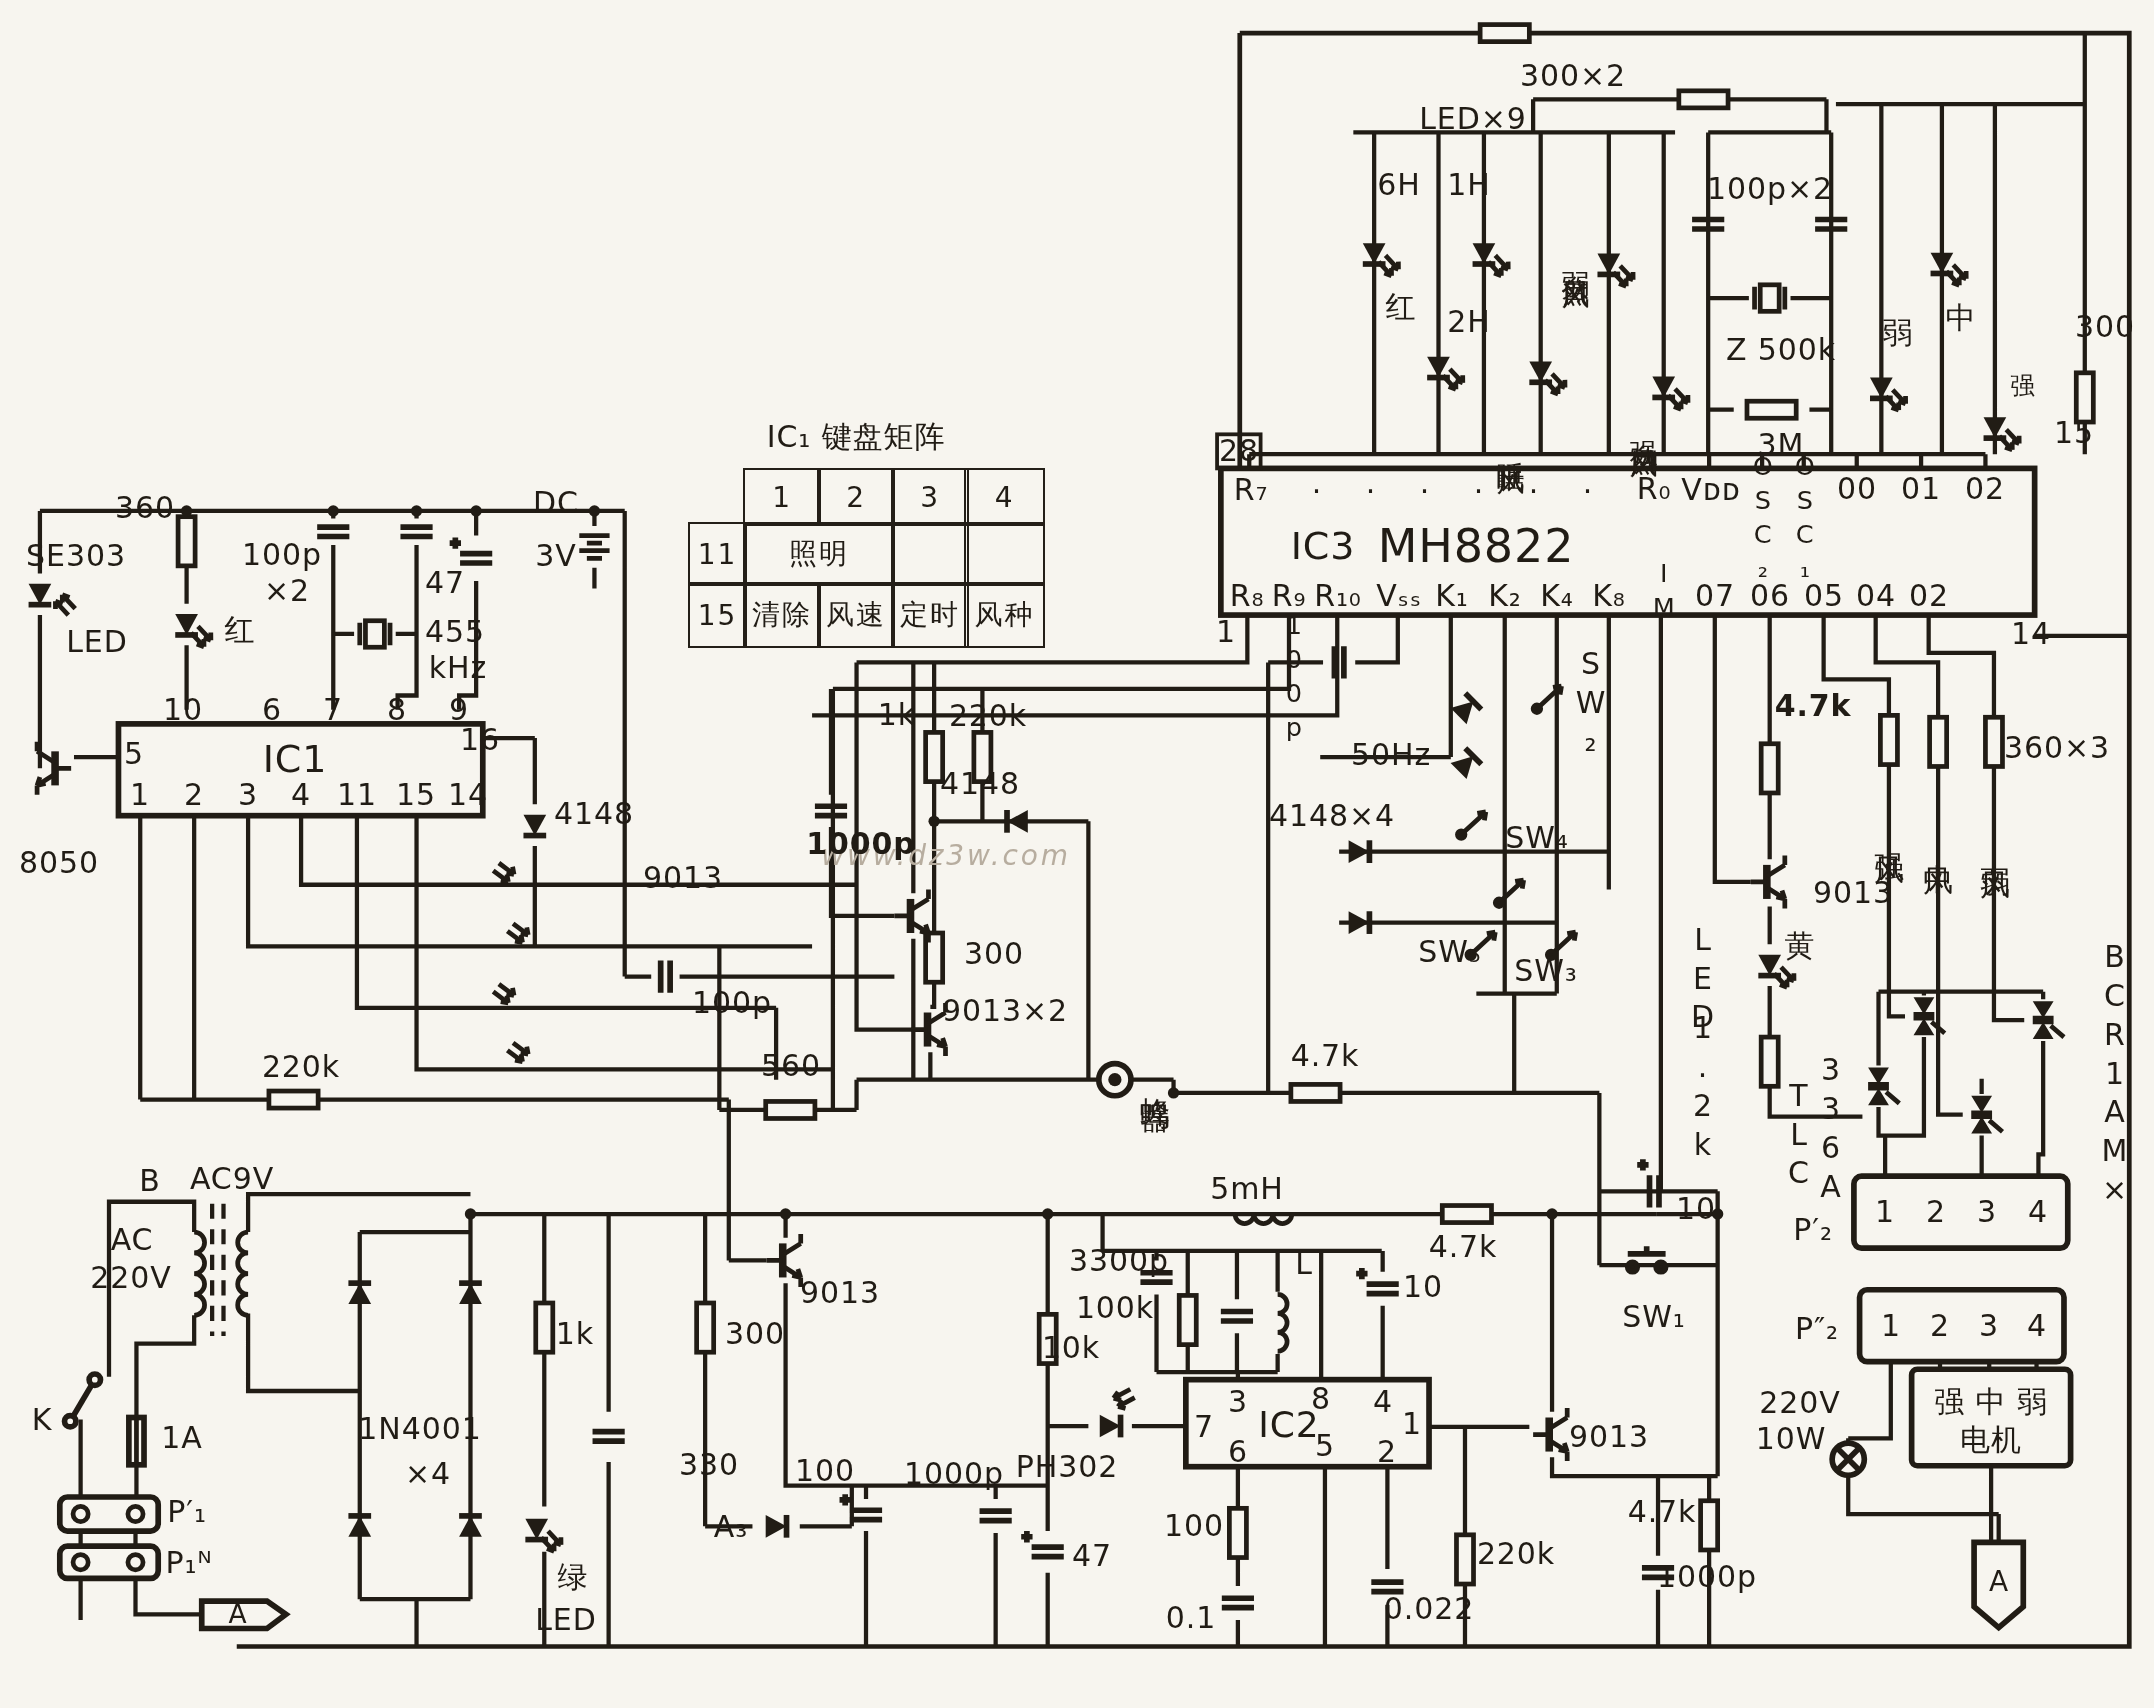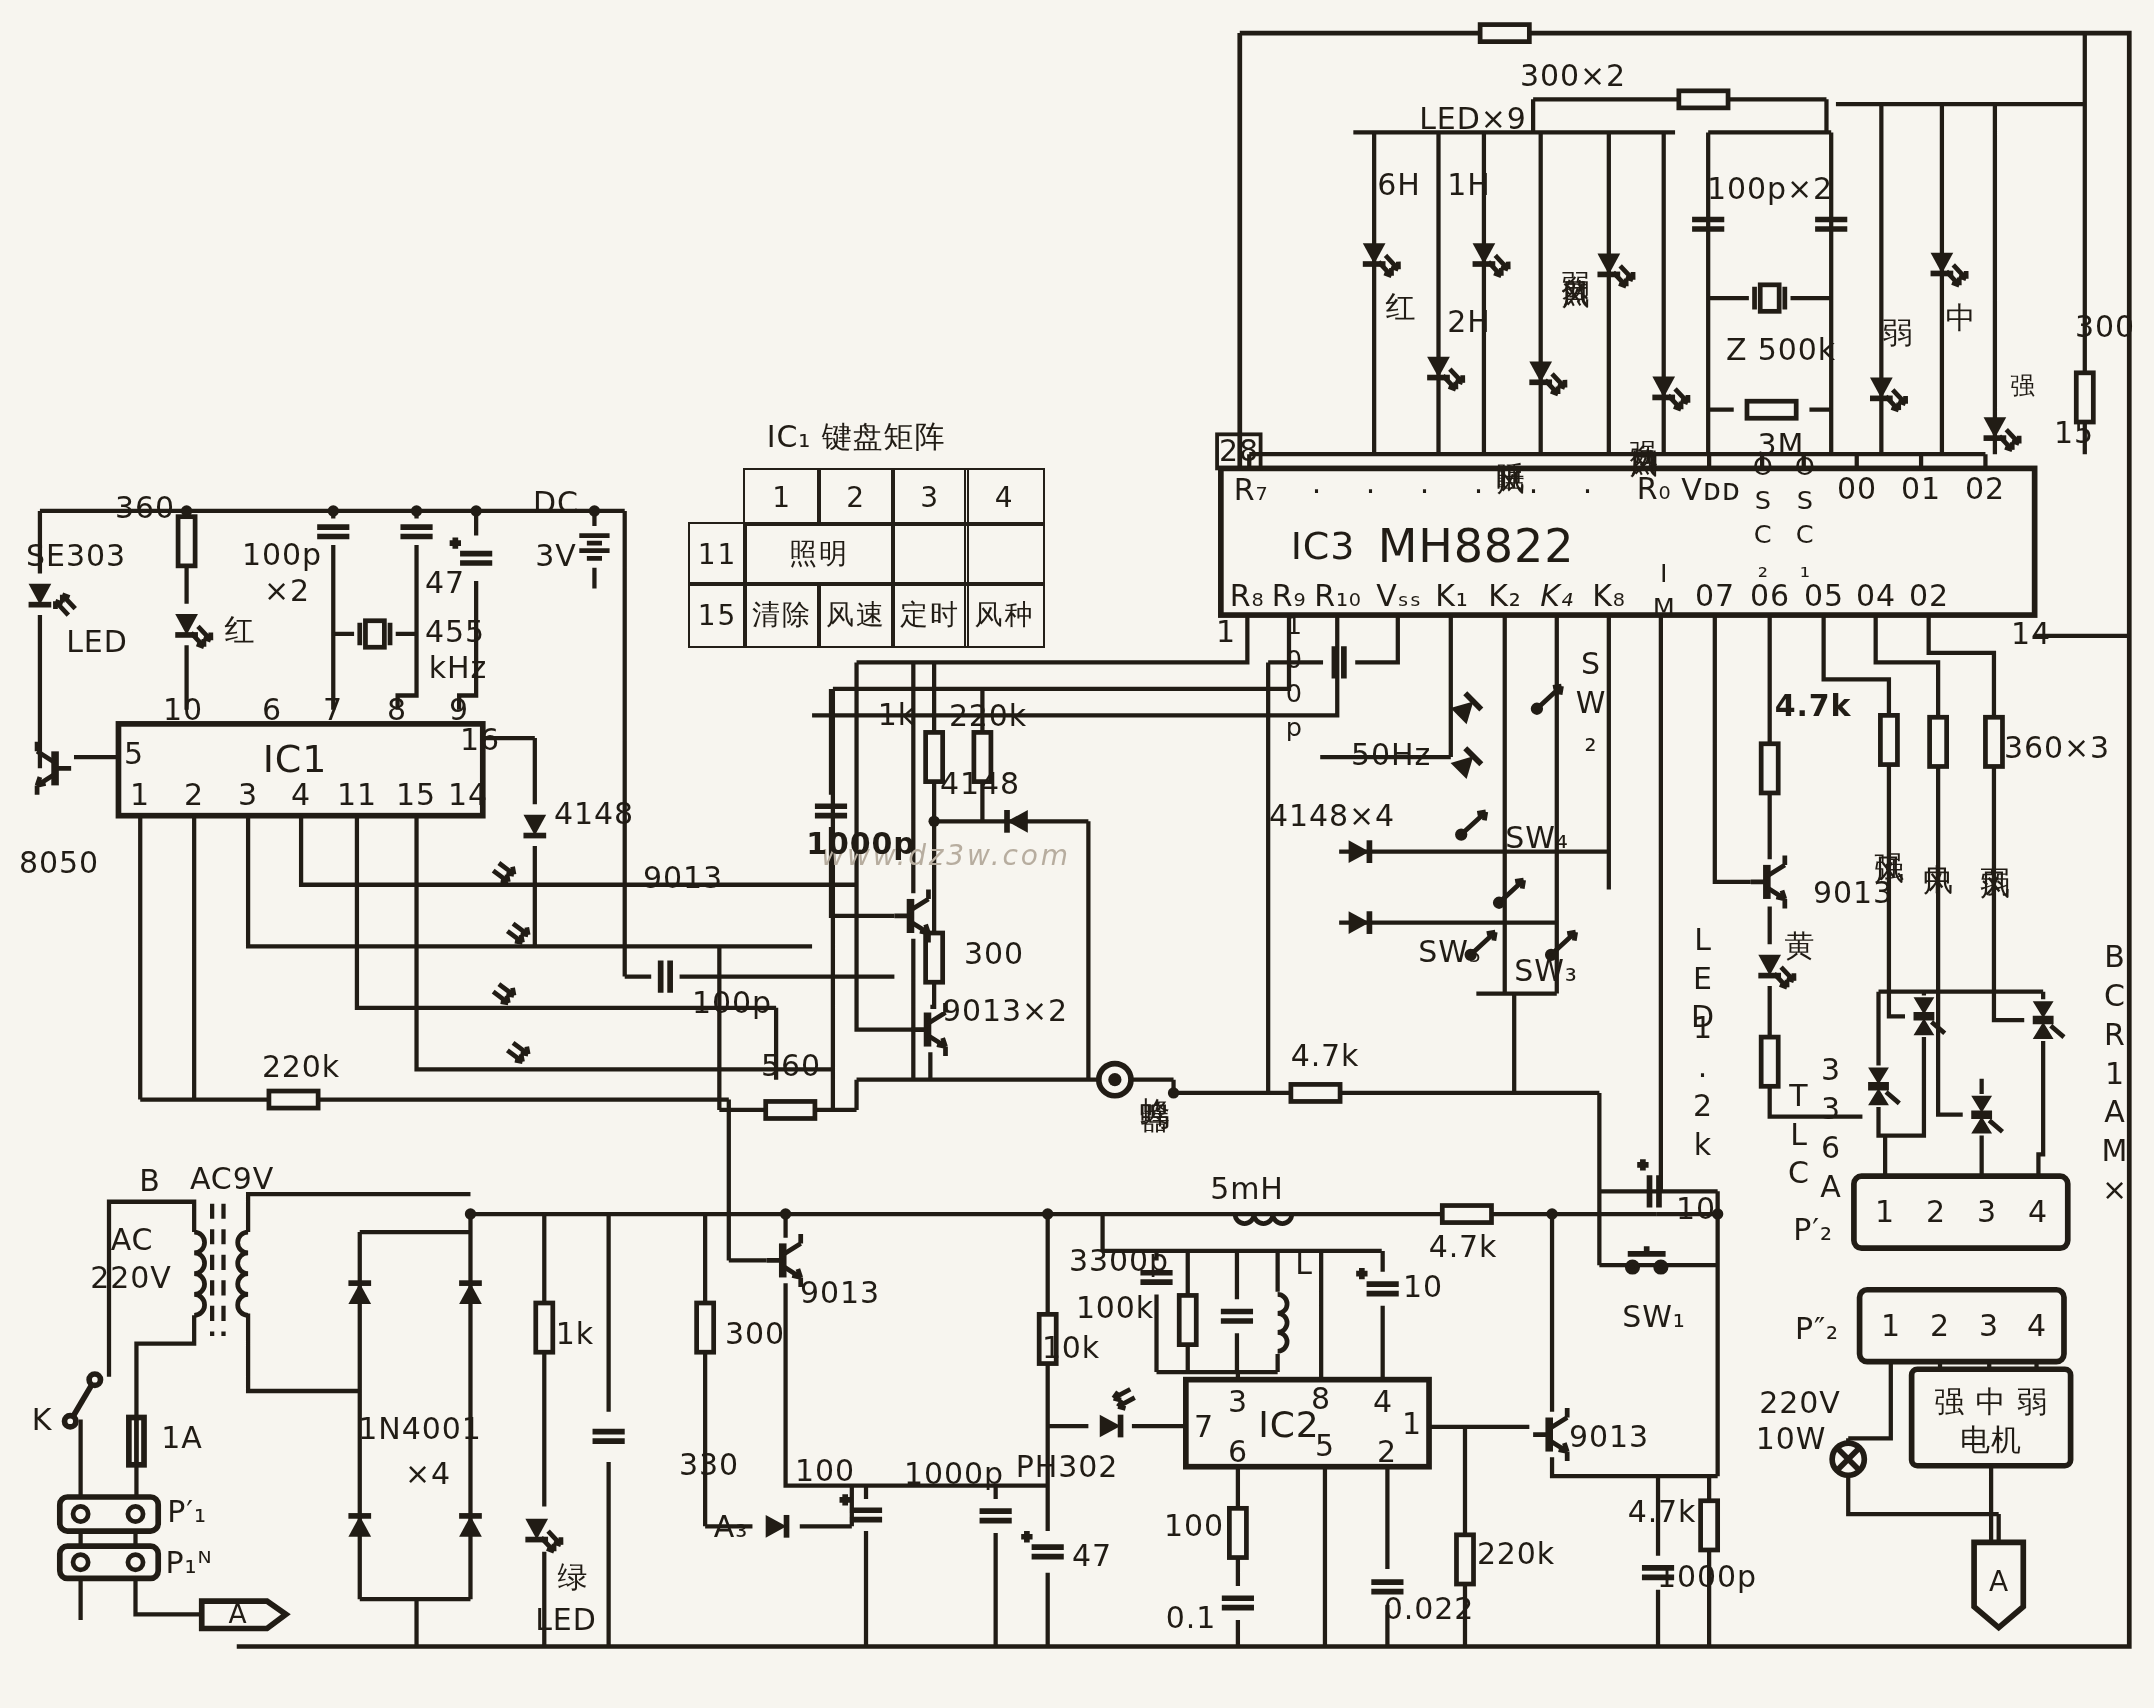--- a/index.html
+++ b/index.html
@@ -405,21 +405,21 @@
       <div class="lbl v" style="left: 1804px; top: 519px; font-size: 25.6px;">OSC₁</div>
       <div class="lbl" style="left: 1857px; top: 489px;">00</div>
       <div class="lbl" style="left: 1921px; top: 489px;">01</div>
       <div class="lbl" style="left: 1985px; top: 489px;">02</div>
       <div class="lbl" style="left: 1247px; top: 596px;">R₈</div>
       <div class="lbl" style="left: 1289px; top: 596px;">R₉</div>
       <div class="lbl" style="left: 1338px; top: 596px;">R₁₀</div>
       <div class="lbl" style="left: 1399px; top: 596px;">Vₛₛ</div>
       <div class="lbl" style="left: 1452px; top: 596px;">K₁</div>
       <div class="lbl" style="left: 1505px; top: 596px;">K₂</div>
-      <div class="lbl" style="left: 1557px; top: 596px; font-style: italic;">K₄</div>
+      <div class="lbl" style="left: 1557px; top: 596px;">K₄</div>
       <div class="lbl" style="left: 1609px; top: 596px;">K₈</div>
       <div class="lbl v" style="left: 1663px; top: 592px; font-size: 25.6px;">IM</div>
       <div class="lbl" style="left: 1715px; top: 596px;">07</div>
       <div class="lbl" style="left: 1770px; top: 596px;">06</div>
       <div class="lbl" style="left: 1824px; top: 596px;">05</div>
       <div class="lbl" style="left: 1876px; top: 596px;">04</div>
       <div class="lbl" style="left: 1929px; top: 596px;">02</div>
       <div class="lbl v" style="left: 1293px; top: 678px; font-size: 25.6px;">100p</div>
       <div class="lbl" style="left: 1391px; top: 755px;">50Hz</div>
       <div class="lbl" style="left: 1332px; top: 816px;">4148×4</div>

